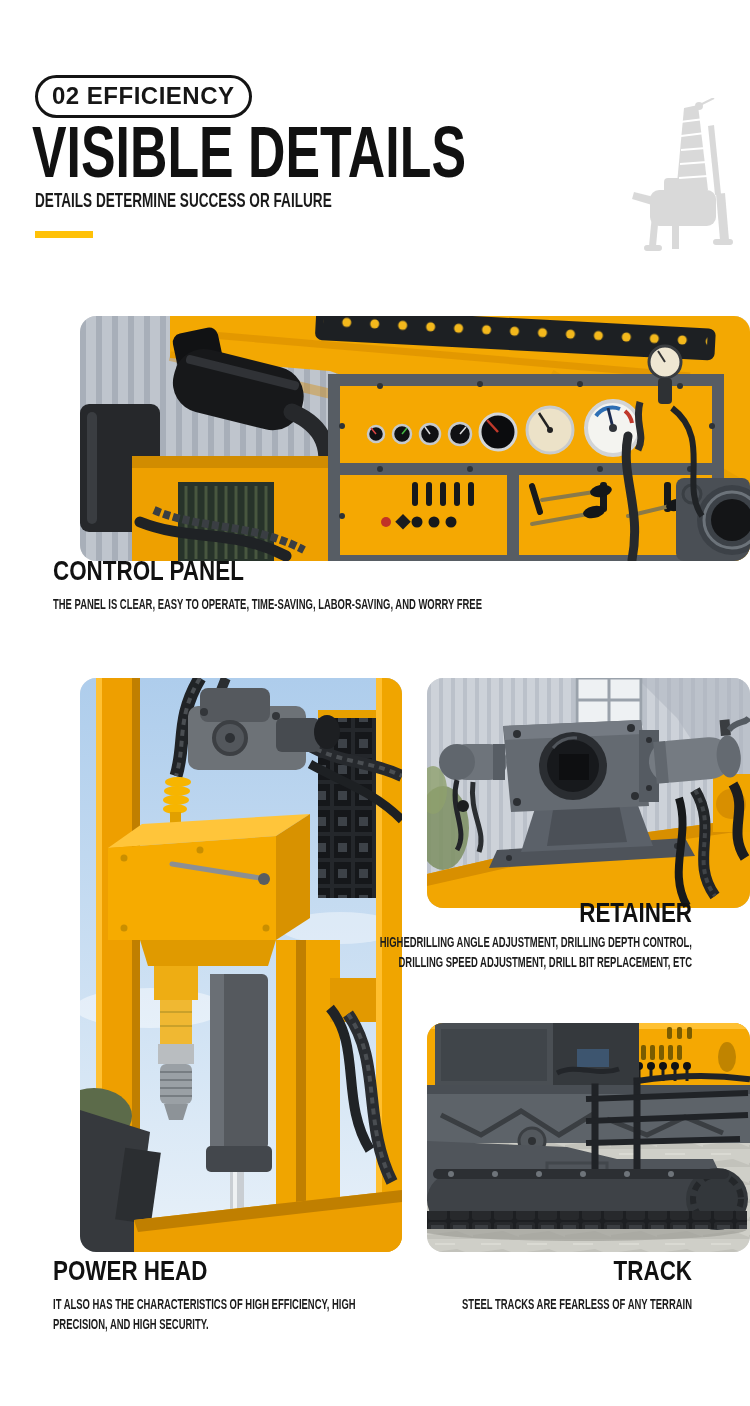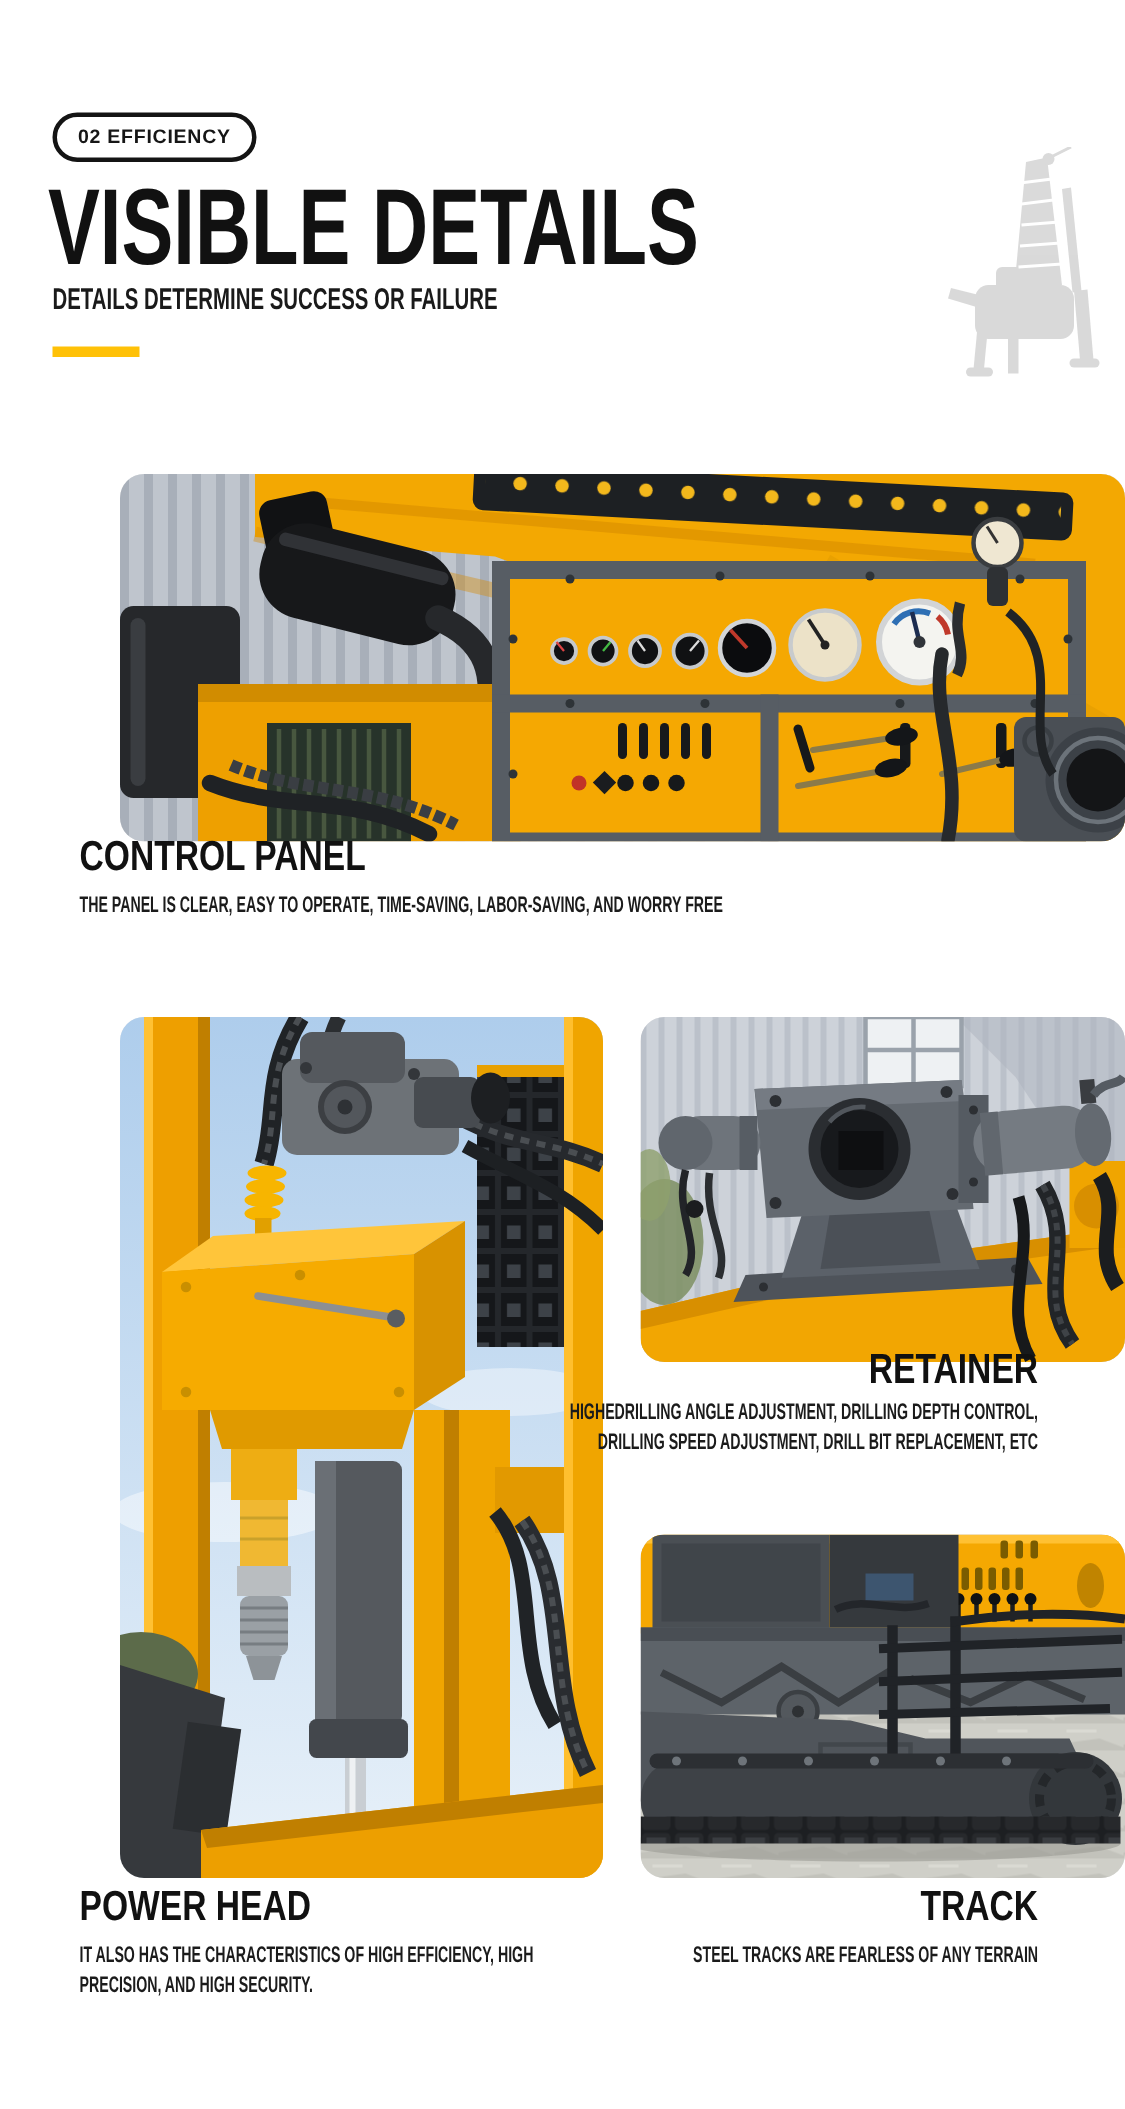--- a/index.html
+++ b/index.html
@@ -7,21 +7,21 @@
     width:750px;height:1406px;position:relative;overflow:hidden;
     background:#ffffff;color:#161616;
     font-family:"Liberation Sans","DejaVu Sans",sans-serif;
   }
   
   .badge{
     position:absolute;left:35px;top:75px;
     border:3px solid #141414;border-radius:22px;
     padding:4px 14px 5px;
   }
-  .badge span{font-size:13px;font-weight:bold;letter-spacing:.5px;white-space:nowrap;}
+  .badge span{font-size:24px;font-weight:bold;letter-spacing:.5px;white-space:nowrap;}
   .page-title{
     position:absolute;left:32px;top:116px;margin:0;
     font-size:72px;line-height:72px;font-weight:bold;white-space:nowrap;
     transform:scaleX(.72);transform-origin:left top;color:#111;
   }
   .page-subtitle{
     position:absolute;left:35px;top:188px;margin:0;
     font-size:20px;line-height:24px;font-weight:bold;white-space:nowrap;
     transform:scaleX(.68);transform-origin:left top;color:#1a1a1a;
   }

